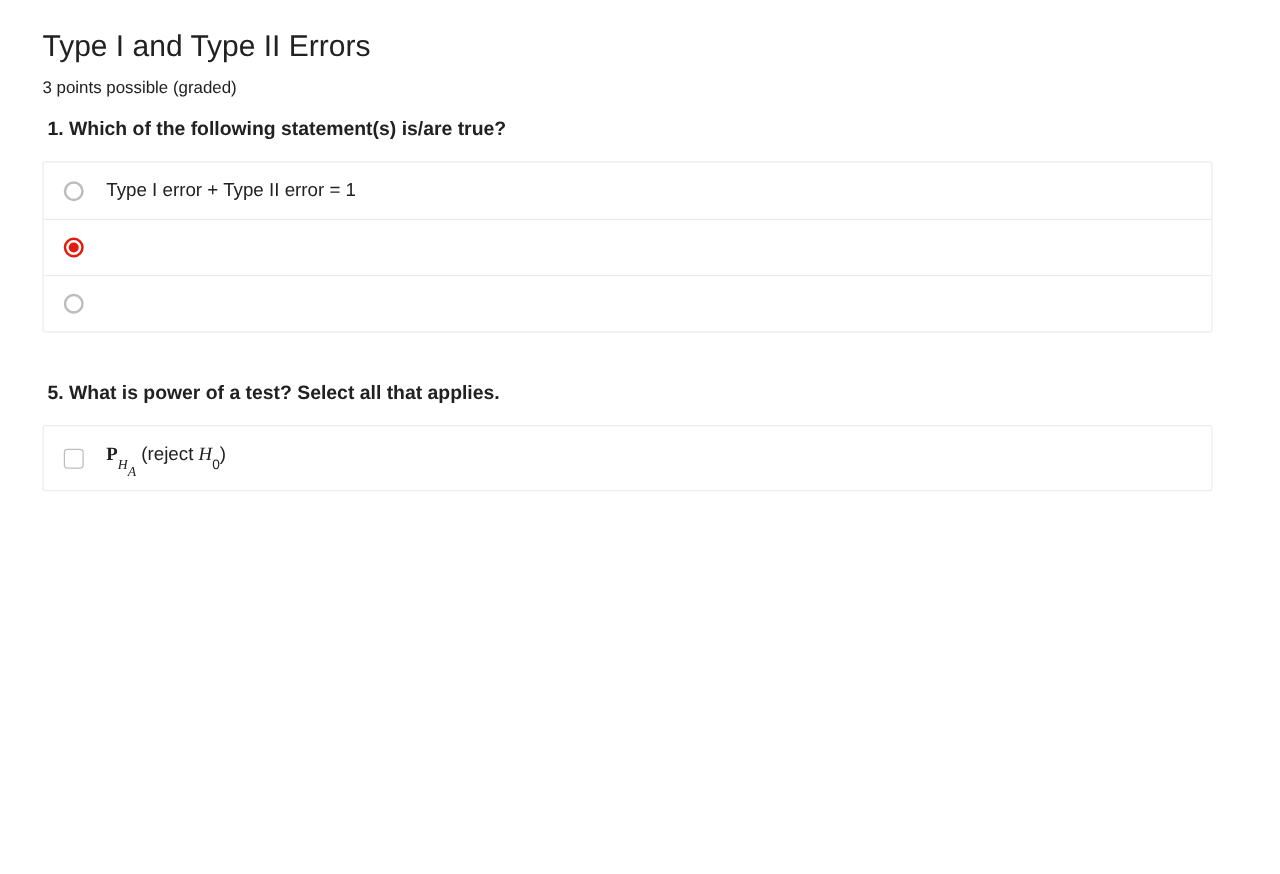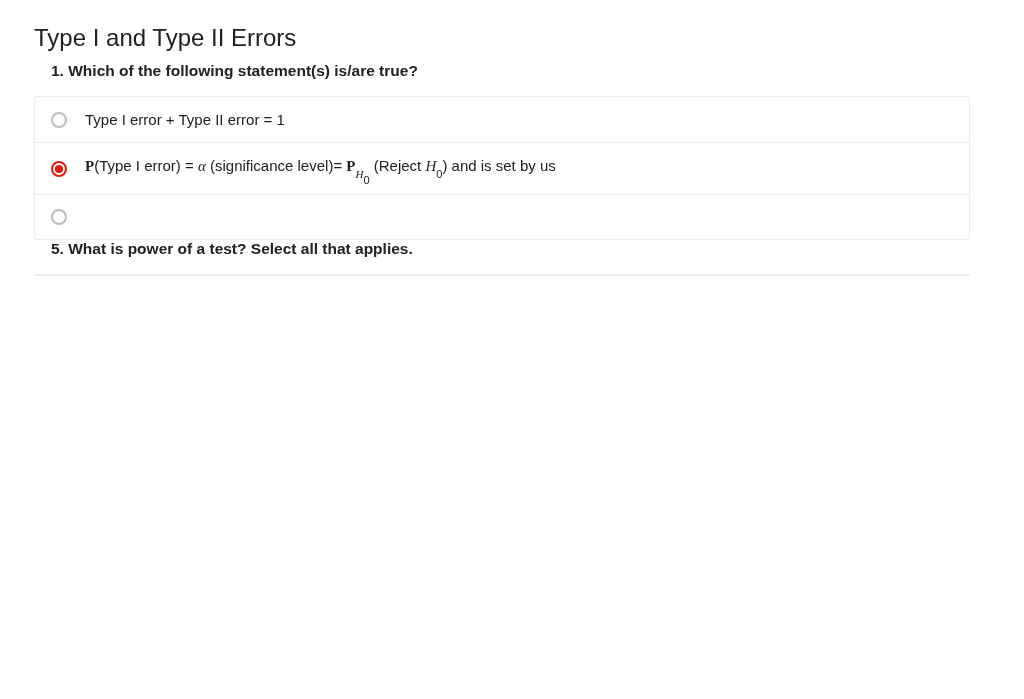--- a/index.html
+++ b/index.html
@@ -21,26 +21,27 @@
     color: #212121;
   }
   .subtitle {
     font-size: 13.5px;
     margin: 0 0 18px 0;
     color: #212121;
   }
   .prompt {
     font-size: 15.5px;
     font-weight: 600;
-    margin: 0 0 16px 17px;
+    margin: 0 0 16px 4px;
     color: #212121;
   }
   .group {
     border: 1px solid #ececec;
     border-radius: 2px;
+    margin-bottom: 40px;
   }
   .option {
     display: flex;
     align-items: center;
     padding: 14px 16px;
     border-bottom: 1px solid #ececec;
   }
   .option:last-child { border-bottom: none; }
   .radio {
     width: 16px;
@@ -98,33 +99,37 @@
   .opt-label .bold { font-weight: 700; font-family: Georgia, 'Times New Roman', serif; }
   .opt-label .it   { font-style: italic; font-family: Georgia, 'Times New Roman', serif; }
   .opt-label sub   { font-size: 11px; position: relative; top: 3px; }
   .g2 { margin-bottom: 0; }
 </style>
 </head>
 <body>
 <div class="page">
 
 <h1 class="title">Type I and Type II Errors</h1>
+<p class="subtitle">3 points possible (graded)</p>
 
 <p class="prompt">1. Which of the following statement(s) is/are true?</p>
 <div class="group" id="q1-group">
       <div class="option">
         <span class="radio"></span>
         <span class="opt-label">Type I error + Type II error = 1</span>
       </div>
       <div class="option">
         <span class="radio selected"></span>
-        <span class="opt-label"><span class="bold">P</span>(Type I error) = <span class="it">α</span> (significance level)= <span class="bold">P</span><sub><span class="it">H</span><sub>0</sub></sub> (Reject <span class="it">H</span><sub>0</sub>) and is set by us</span>
       </div>
       <div class="option">
         <span class="radio"></span>
       </div>
     </div>
 
 <p class="prompt">5. What is power of a test? Select all that applies.</p>
 <div class="group g2" id="q2-group">
+      <div class="option">
+        <span class="checkbox"></span>
+        <span class="opt-label"><span class="bold">P</span><sub><span class="it">H</span><sub><span class="it">A</span></sub></sub> (reject <span class="it">H</span><sub>0</sub>)</span>
+      </div>
     </div>
 
 </div>
 
 </body></html>

